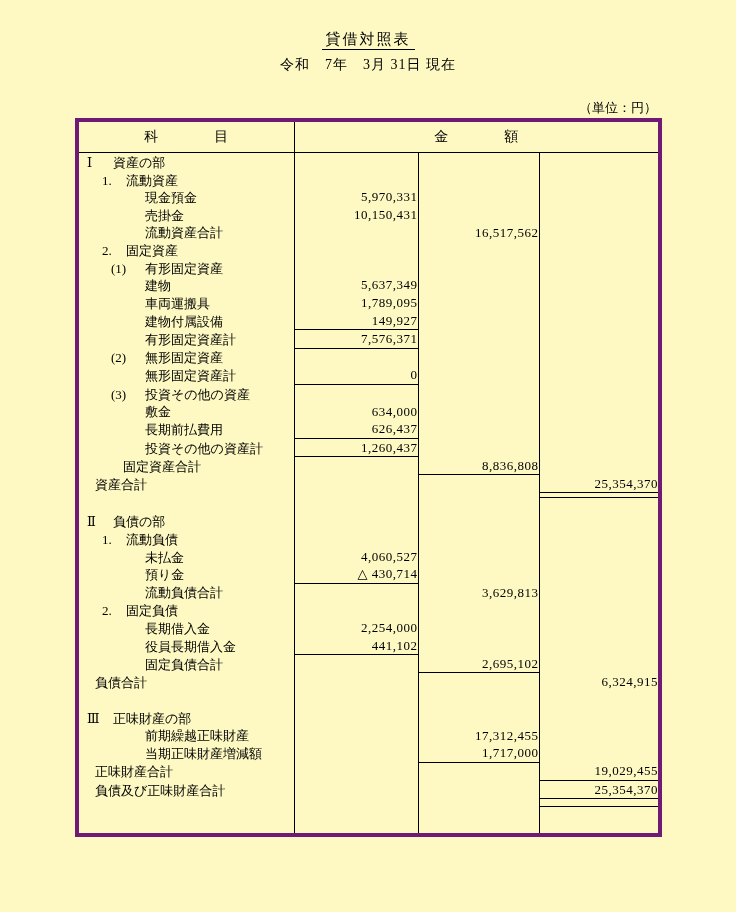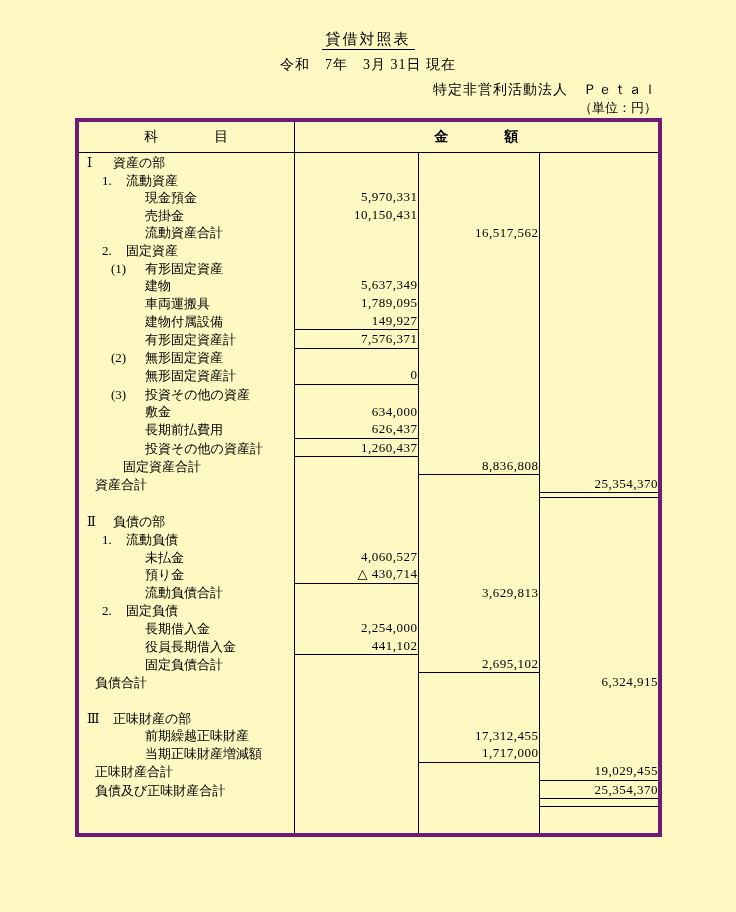--- a/index.html
+++ b/index.html
@@ -39,21 +39,21 @@
   table.bs col.c0{width:217px;}
   table.bs col.c1{width:124px;}
   table.bs col.c2{width:121px;}
   table.bs col.c3{width:121px;}
 
   table.bs th{
     font-weight:normal;font-size:14px;height:30px;
     border-bottom:1.5px solid #000;
     text-align:center;padding:0;
   }
-  table.bs th + th{border-left:1.5px solid #000;font-weight:bold;}
+  table.bs th + th{border-left:1.5px solid #000;}
 
   table.bs td{
     padding:0;font-size:13px;height:17.6px;line-height:1;
     vertical-align:middle;overflow:hidden;white-space:nowrap;
   }
   table.bs td + td{border-left:1.5px solid #000;}
 
   td.lbl{text-align:left;}
   td.lbl span{display:inline-block;vertical-align:middle;}
   td.lbl .mk{text-align:left;}
@@ -72,21 +72,20 @@
 <body>
 
 <div class="page">
 
   <div class="doc-title">
     <span class="u">貸借対照表</span>
   </div>
 
   <div class="date-line">令和　7年　3月 31日 現在</div>
 
-  <div class="org-line">特定非営利活動法人　Ｐｅｔａｌ</div>
 
   <div class="unit-line">（単位：円）</div>
 
   <table class="bs">
     <colgroup>
       <col class="c0">
         <col class="c1">
         <col class="c2">
         <col class="c3">
     </colgroup>

